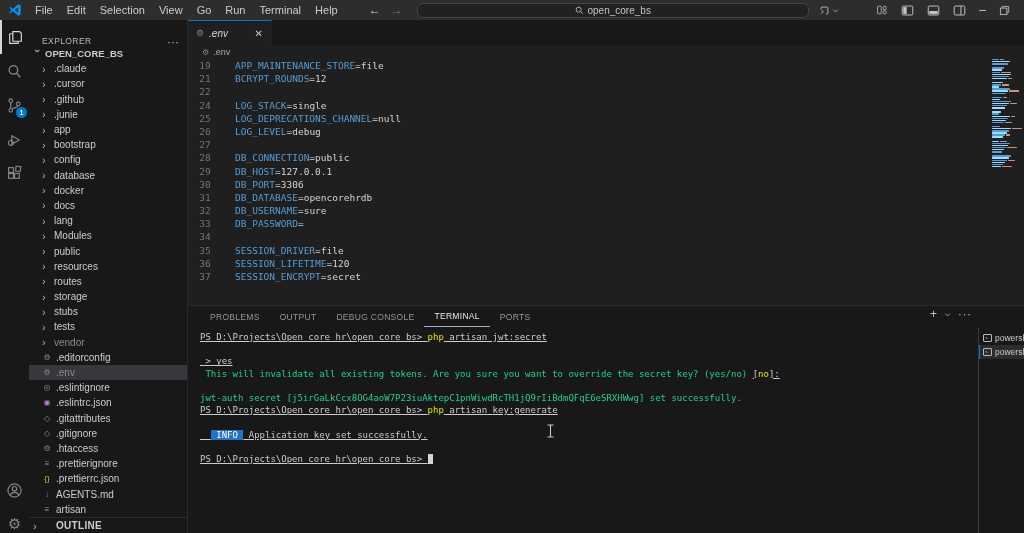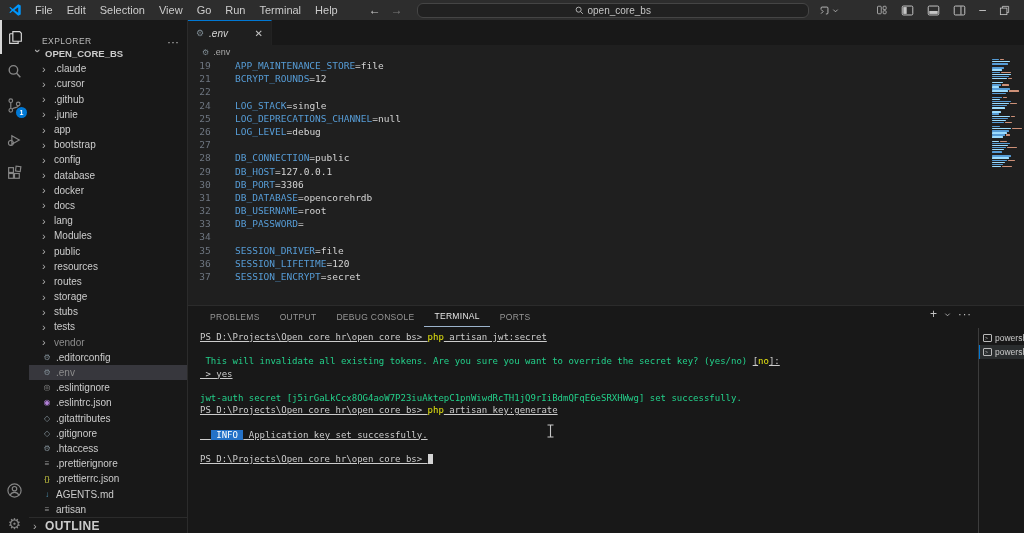--- a/index.html
+++ b/index.html
@@ -45,21 +45,21 @@
   .tree-row.root { padding-left:4px; font-weight:bold; font-size:9.5px; }
   .tree-row.selected { background:#37373d; }
   .tree-row.dim .lbl { color:#8c8c8c; }
   .chev { color:#b0b0b0; font-size:11px; width:10px; flex:none; }
   .chev.down { display:inline-block; transform:rotate(90deg); }
   .ficon { width:10px; flex:none; font-size:8px; margin-right:2px; text-align:center; }
   .tree-row .lbl { margin-left:2px; }
   .outline-row { position:absolute; left:0; bottom:0; width:159px; height:16px;
     border-top:1px solid #2b2b2b; display:flex; align-items:center; padding-left:4px;
     background:#181818; }
-  .outline-row .lbl { font-size:12px; font-weight:bold; letter-spacing:.3px; margin-left:2px; }
+  .outline-row .lbl { font-size:10px; font-weight:bold; letter-spacing:.3px; margin-left:13px; }
   
   .editor-area { position:absolute; left:188px; top:20px; width:836px; height:285px;
     background:#1f1f1f; overflow:hidden; }
   .tabbar { position:absolute; left:0; top:0; width:836px; height:25px; background:#181818; }
   .tab { position:absolute; left:0; top:0; height:25px; width:84px; background:#1f1f1f;
     border-top:1px solid #0078d4; border-right:1px solid #222; display:flex;
     align-items:center; padding:0 8px; gap:5px; }
   .tab-label { font-size:10px; font-style:italic; color:#d7d7d7; }
   .tab-gear { color:#7d8a92; font-size:9px; }
   .tab-close { margin-left:auto; color:#c5c5c5; font-size:10px; }
@@ -378,21 +378,21 @@
         <div class="code-line"><span class="ln">21</span><span class="lc"><span class="env-key">BCRYPT_ROUNDS</span><span class="env-eq">=</span><span class="env-val">12</span></span></div>
         <div class="code-line"><span class="ln">22</span><span class="lc"></span></div>
         <div class="code-line"><span class="ln">24</span><span class="lc"><span class="env-key">LOG_STACK</span><span class="env-eq">=</span><span class="env-val">single</span></span></div>
         <div class="code-line"><span class="ln">25</span><span class="lc"><span class="env-key">LOG_DEPRECATIONS_CHANNEL</span><span class="env-eq">=</span><span class="env-val">null</span></span></div>
         <div class="code-line"><span class="ln">26</span><span class="lc"><span class="env-key">LOG_LEVEL</span><span class="env-eq">=</span><span class="env-val">debug</span></span></div>
         <div class="code-line"><span class="ln">27</span><span class="lc"></span></div>
         <div class="code-line"><span class="ln">28</span><span class="lc"><span class="env-key">DB_CONNECTION</span><span class="env-eq">=</span><span class="env-val">public</span></span></div>
         <div class="code-line"><span class="ln">29</span><span class="lc"><span class="env-key">DB_HOST</span><span class="env-eq">=</span><span class="env-val">127.0.0.1</span></span></div>
         <div class="code-line"><span class="ln">30</span><span class="lc"><span class="env-key">DB_PORT</span><span class="env-eq">=</span><span class="env-val">3306</span></span></div>
         <div class="code-line"><span class="ln">31</span><span class="lc"><span class="env-key">DB_DATABASE</span><span class="env-eq">=</span><span class="env-val">opencorehrdb</span></span></div>
-        <div class="code-line"><span class="ln">32</span><span class="lc"><span class="env-key">DB_USERNAME</span><span class="env-eq">=</span><span class="env-val">root</span></span></div>
+        <div class="code-line"><span class="ln">32</span><span class="lc"><span class="env-key">DB_USERNAME</span><span class="env-eq">=</span><span class="env-val">sure</span></span></div>
         <div class="code-line"><span class="ln">33</span><span class="lc"><span class="env-key">DB_PASSWORD</span><span class="env-eq">=</span><span class="env-val"></span></span></div>
         <div class="code-line"><span class="ln">34</span><span class="lc"></span></div>
         <div class="code-line"><span class="ln">35</span><span class="lc"><span class="env-key">SESSION_DRIVER</span><span class="env-eq">=</span><span class="env-val">file</span></span></div>
         <div class="code-line"><span class="ln">36</span><span class="lc"><span class="env-key">SESSION_LIFETIME</span><span class="env-eq">=</span><span class="env-val">120</span></span></div>
         <div class="code-line"><span class="ln">37</span><span class="lc"><span class="env-key">SESSION_ENCRYPT</span><span class="env-eq">=</span><span class="env-val">secret</span></span></div>
       </div>
     <div class="minimap">
         <div class="mm-row">
           <span class="mm-seg" style="width: 7px; background: rgb(86, 156, 214);"></span>
           <span class="mm-seg" style="width: 4px; background: rgb(206, 145, 120);"></span>
@@ -564,22 +564,22 @@
     <div class="panel-actions">
       <span class="pa-plus">+</span>
       <svg class="pa-chev" width="7" height="7" viewBox="0 0 16 16">
           <path d="M3 6 L8 11 L13 6" fill="none" stroke="#c5c5c5" stroke-width="1.8"></path>
         </svg>
       <span class="pa-more">···</span>
     </div>
     <div class="terminal">
         <div class="term-line"><span class="t-w">PS D:\Projects\Open core hr\open_core_bs&gt; </span><span class="t-y">php</span><span class="t-w"> artisan jwt:secret</span></div>
         <div class="term-line"></div>
+        <div class="term-line"><span class="t-w"> &gt; yes</span></div>
         <div class="term-line"><span class="t-g"> This will invalidate all existing tokens. Are you sure you want to override the secret key? (yes/no) </span><span class="t-w">[</span><span class="t-y">no</span><span class="t-w">]:</span></div>
-        <div class="term-line"><span class="t-w"> &gt; yes</span></div>
         <div class="term-line"></div>
         <div class="term-line"><span class="t-g">jwt-auth secret [j5irGaLkCcx8OG4aoW7P23iuAktepC1pnWiwdRcTH1jQ9rIiBdmQFqE6eSRXHWwg] set successfully.</span></div>
         <div class="term-line"><span class="t-w">PS D:\Projects\Open core hr\open_core_bs&gt; </span><span class="t-y">php</span><span class="t-w"> artisan key:generate</span></div>
         <div class="term-line"></div>
         <div class="term-line"><span class="t-w">  </span><span class="t-badge"> INFO </span><span class="t-w"> Application key set successfully.</span></div>
         <div class="term-line"></div>
         <div class="term-line"><span class="t-w">PS D:\Projects\Open core hr\open_core_bs&gt; </span><span class="t-cursor"></span></div>
       </div>
     <div class="term-list">
         <div class="tl-row">

